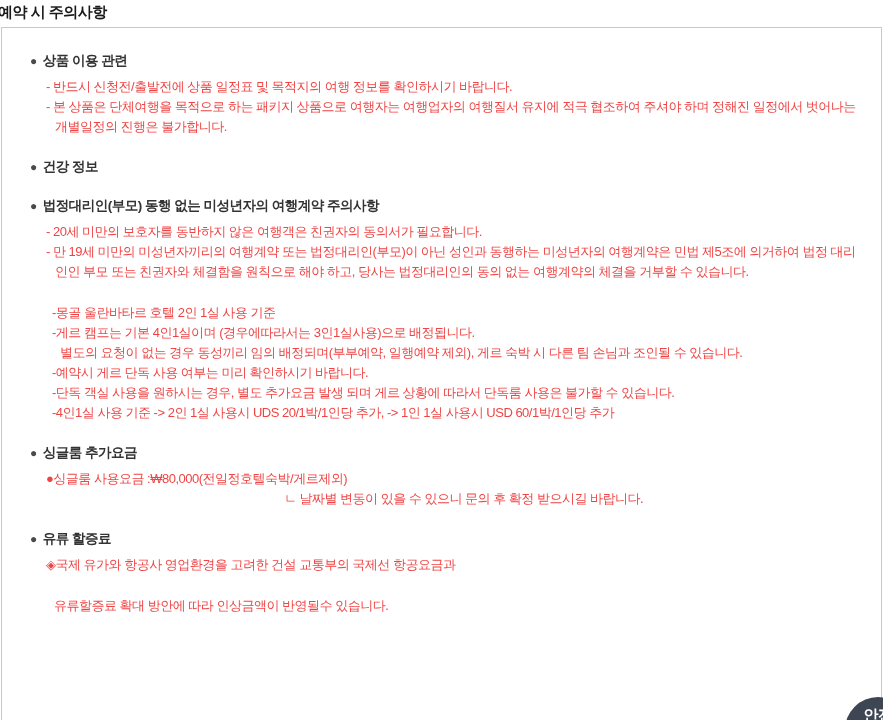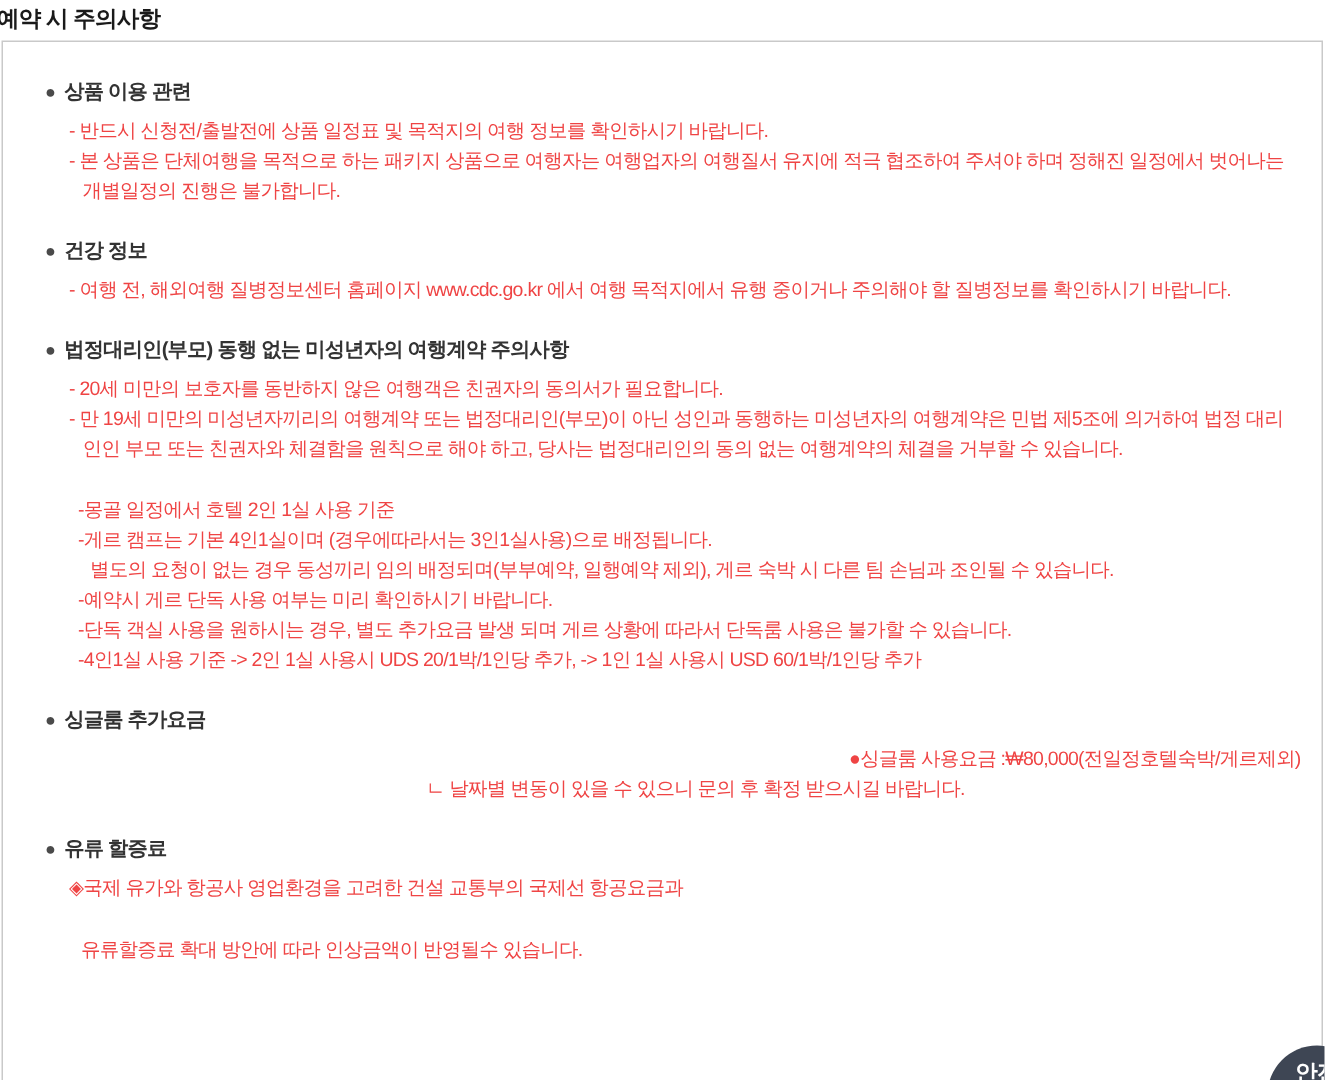--- a/index.html
+++ b/index.html
@@ -32,21 +32,21 @@
   }
   .line {
     font-size: 13px; color: #ef4444; line-height: 20px;
     letter-spacing: -0.5px;
   }
   
   .line.dash   { padding-left: 39px; text-indent: -9px; }
   
   .line.tight  { padding-left: 43px; text-indent: -7px; }
   .line.plain  { padding-left: 44px; }
-  .line.dot    { padding-left: 30px; text-align: right; }
+  .line.dot    { padding-left: 30px; }
   .line.corner { padding-left: 44px; text-align: center; }
   .line.diamond{ padding-left: 30px; }
   .line.mid    { padding-left: 38px; }
   .line.after-gap { margin-top: 21px; }
   .floating-badge {
     position: absolute; left: 845px; top: 697px;
     width: 66px; height: 66px; border-radius: 50%;
     background: #3e4654;
     color: #ffffff; font-size: 15px; font-weight: bold;
     display: flex; justify-content: center; align-items: flex-start;
@@ -68,34 +68,33 @@
         <span class="bullet">●</span><span>상품 이용 관련</span>
       </div>
       <p class="line dash">- 반드시 신청전/출발전에 상품 일정표 및 목적지의 여행 정보를 확인하시기 바랍니다.</p>
       <p class="line dash">- 본 상품은 단체여행을 목적으로 하는 패키지 상품으로 여행자는 여행업자의 여행질서 유지에 적극 협조하여 주셔야 하며 정해진 일정에서 벗어나는 개별일정의 진행은 불가합니다.</p>
     </div>
 
     <div class="section">
       <div class="section-heading">
         <span class="bullet">●</span><span>건강 정보</span>
       </div>
-      <p class="line dash">- 여행 전, 해외여행 질병정보센터 홈페이지 www.cdc.go.kr 에서 여행 목적지에서 유행 중이거나 주의해야 할 질병정보를 확인하시기 바랍니다.</p>
     </div>
 
 
     <div class="section">
       <div class="section-heading">
         <span class="bullet">●</span><span>법정대리인(부모) 동행 없는 미성년자의 여행계약 주의사항</span>
       </div>
       <p class="line dash">- 20세 미만의 보호자를 동반하지 않은 여행객은 친권자의 동의서가 필요합니다.</p>
       <p class="line dash">- 만 19세 미만의 미성년자끼리의 여행계약 또는 법정대리인(부모)이 아닌 성인과 동행하는 미성년자의 여행계약은 민법 제5조에 의거하여 법정 대리인인 부모 또는 친권자와 체결함을 원칙으로 해야 하고, 당사는 법정대리인의 동의 없는 여행계약의 체결을 거부할 수 있습니다.</p>
     </div>
 
     <div class="section">
-      <p class="line tight">-몽골 일정에서 호텔 2인 1실 사용 기준</p>
+      <p class="line tight">-몽골 울란바타르 호텔 2인 1실 사용 기준</p>
       <p class="line tight">-게르 캠프는 기본 4인1실이며 (경우에따라서는 3인1실사용)으로 배정됩니다.</p>
       <p class="line plain">별도의 요청이 없는 경우 동성끼리 임의 배정되며(부부예약, 일행예약 제외), 게르 숙박 시 다른 팀 손님과 조인될 수 있습니다.</p>
       <p class="line tight">-예약시 게르 단독 사용 여부는 미리 확인하시기 바랍니다.</p>
       <p class="line tight">-단독 객실 사용을 원하시는 경우, 별도 추가요금 발생 되며 게르 상황에 따라서 단독룸 사용은 불가할 수 있습니다.</p>
       <p class="line tight">-4인1실 사용 기준 -&gt; 2인 1실 사용시 UDS 20/1박/1인당 추가, -&gt; 1인 1실 사용시 USD 60/1박/1인당 추가</p>
     </div>
 
     <div class="section">
       <div class="section-heading">
         <span class="bullet">●</span><span>싱글룸 추가요금</span>

